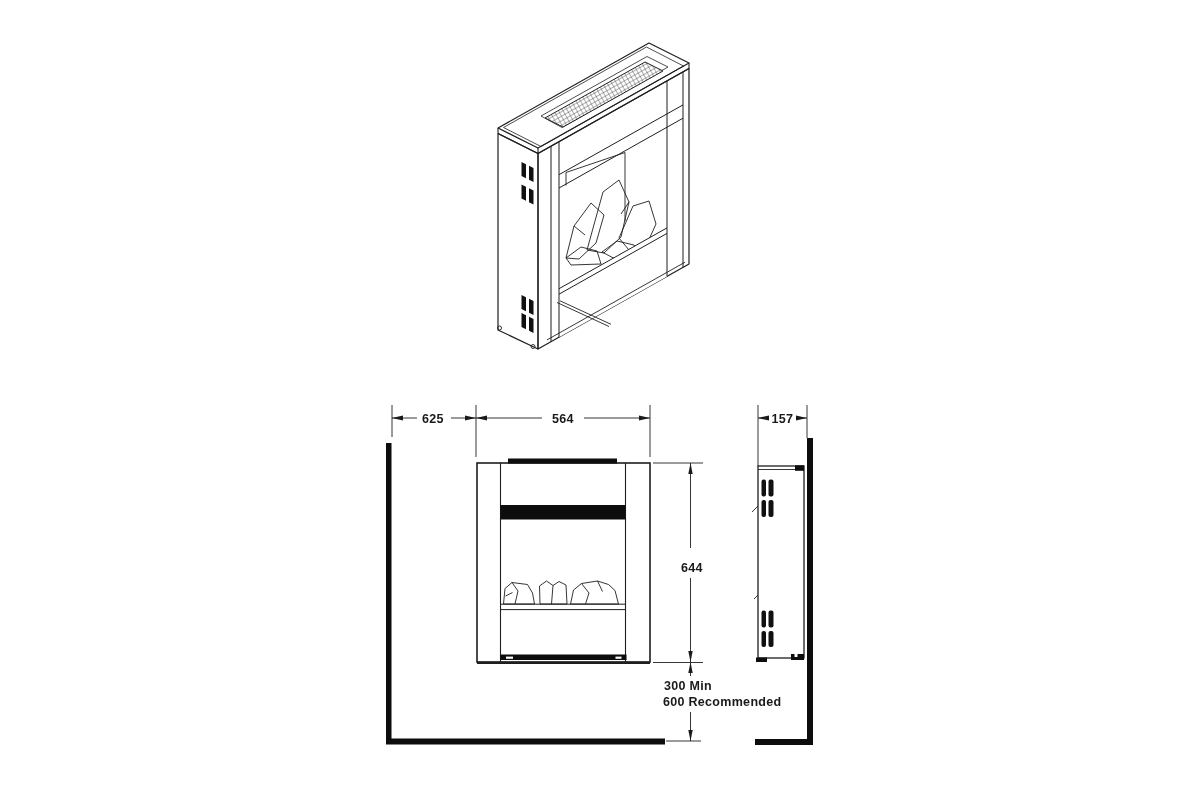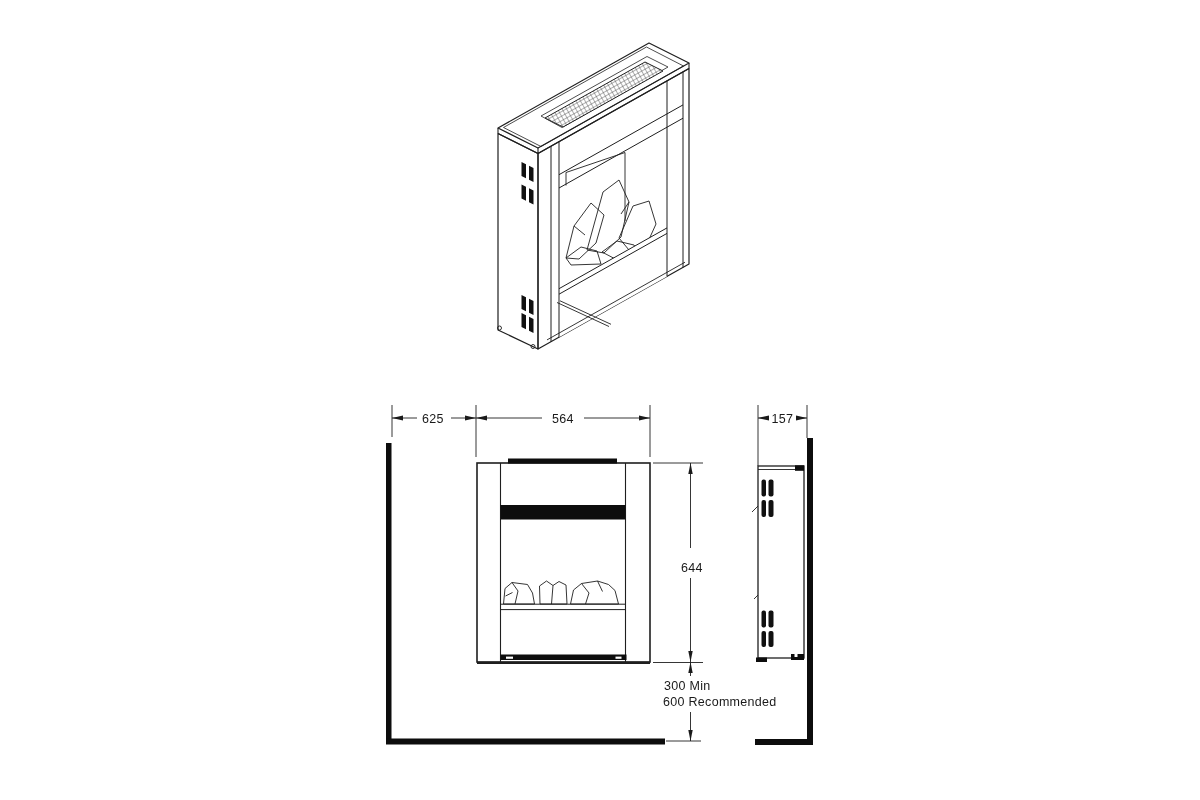--- a/index.html
+++ b/index.html
@@ -1,17 +1,17 @@
 <!DOCTYPE html>
 <html><head>
 <meta charset="utf-8">
 <style>
   html,body{margin:0;padding:0;background:#ffffff;}
   .canvas{position:relative;width:1200px;height:800px;background:#ffffff;overflow:hidden;
-          font-family:"Liberation Sans",sans-serif;}
+          font-family:"Liberation Sans",sans-serif;font-weight:bold;}
   svg{position:absolute;left:0;top:0;}
   text{font-family:"Liberation Sans",sans-serif;fill:#1a1a1a;}
   .dim{font-size:12.5px;letter-spacing:.3px;}
   .ln{stroke:#1f1f1f;fill:none;}
 </style>
 </head>
 <body>
 
 <div class="canvas">
 <svg width="1200" height="800" viewBox="0 0 1200 800">

